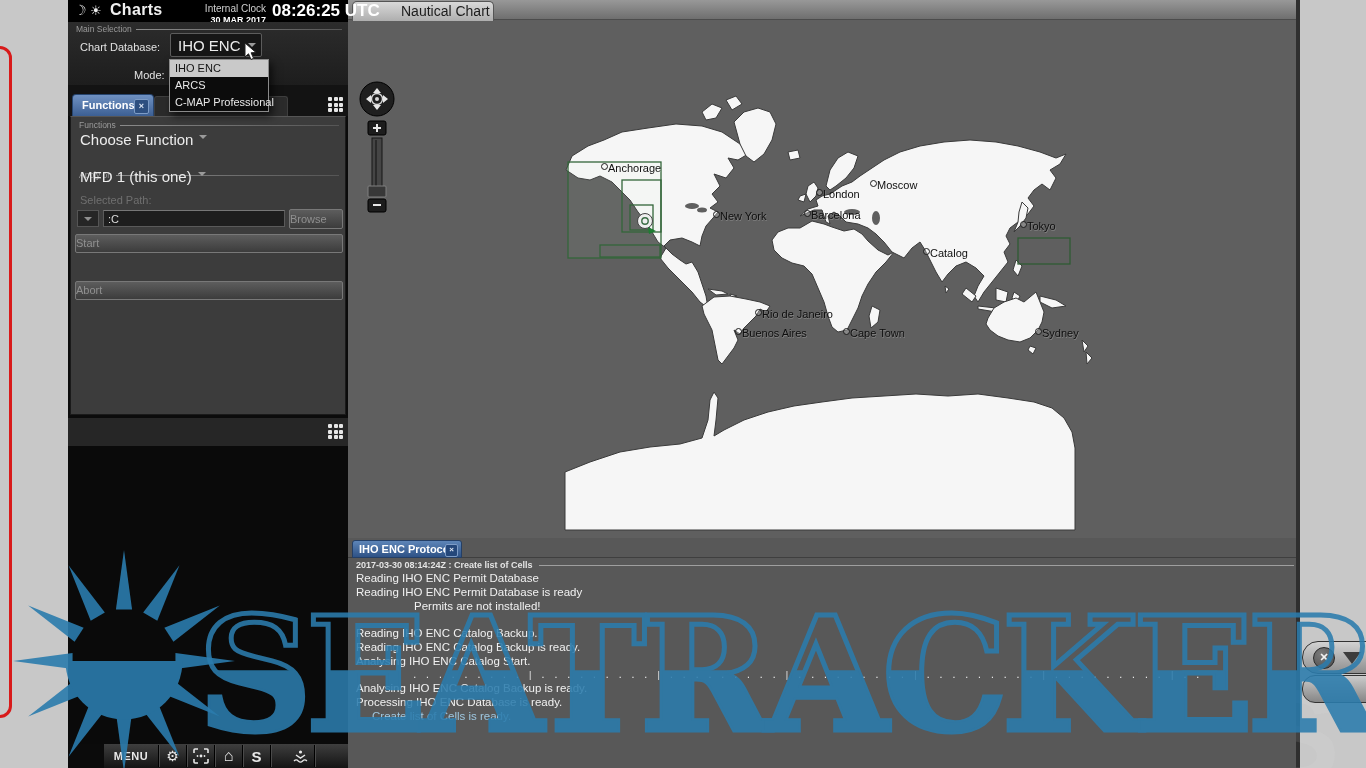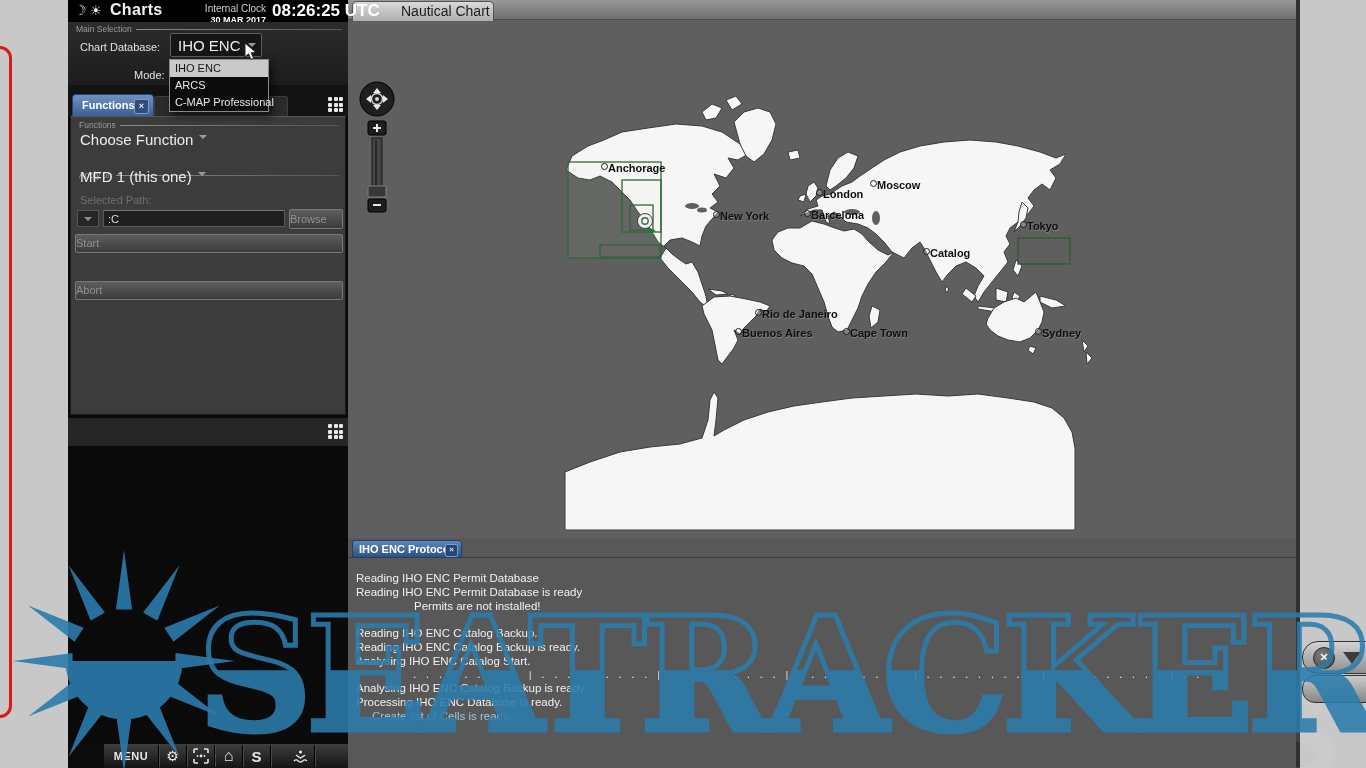--- a/index.html
+++ b/index.html
@@ -76,21 +76,21 @@
   .map{left:348px;top:0;width:948px;height:768px;background:#5f5f5f;}
   .maptabbar{left:348px;top:0;width:948px;height:20px;background:linear-gradient(#989898,#6f6f6f);
              border-bottom:1px solid #4c4c4c;box-sizing:border-box;}
   .tab-naut{left:352px;top:1px;width:92px;height:19px;background:linear-gradient(#d9d9d9,#aeaeae);
             border:1px solid #555;border-bottom:none;border-radius:5px 5px 0 0;color:#1c1c1c;
             font-size:14px;line-height:18px;text-align:left;padding-left:48px;}
 
   .city{z-index:12;}
   .city .dot{position:absolute;left:0;top:0;width:5px;height:5px;border:1.4px solid #1c1c1c;border-radius:50%;
              background:rgba(255,255,255,.25);}
-  .city .nm{position:absolute;left:7px;top:-1px;font-size:11px;font-weight:bold;color:#0e0e0e;white-space:nowrap;
+  .city .nm{position:absolute;left:7px;top:-1px;font-size:11px;font-weight:normal;color:#0e0e0e;white-space:nowrap;
             text-shadow:.5px .5px 0 rgba(255,255,255,.22);}
 
   
   .logpanel{left:348px;top:538px;width:948px;height:230px;background:#585858;z-index:14;}
   .logtabstrip{left:348px;top:538px;width:948px;height:20px;border-bottom:1px solid #3f3f3f;box-sizing:border-box;z-index:15;}
   .tab-log{left:352px;top:540px;width:110px;height:18px;background:linear-gradient(#5d85b8,#2e5286);
            border:1px solid #243f66;border-radius:3px 3px 0 0;color:#fff;font-size:11px;font-weight:bold;
            line-height:17px;padding-left:6px;box-sizing:border-box;z-index:16;}
   .tab-log .x{position:absolute;right:3px;top:3px;width:11px;height:11px;background:#24477a;border:1px solid #7d9cc6;
               border-radius:2px;color:#dfe8f5;font-size:8px;line-height:10px;text-align:center;font-weight:bold;}
@@ -290,20 +290,24 @@
       <span class="dot"></span>
       <span class="nm">Sydney</span>
     </div>
 
   <div class="abs logpanel"></div>
   <div class="abs logtabstrip"></div>
   <div class="abs tab-log">
     <span>IHO ENC Protocol</span>
     <span class="x">×</span>
   </div>
+  <div class="abs loghead">
+    <span class="t">2017-03-30 08:14:24Z : Create list of Cells</span>
+    <span class="rule"></span>
+  </div>
   <div class="abs logbody">
     <div class="ln">Reading IHO ENC Permit Database</div>
     <div class="ln">Reading IHO ENC Permit Database is ready</div>
     <div class="ln ind">Permits are not installed!</div>
     <div class="ln"></div>
     <div class="ln">Reading IHO ENC Catalog Backup.</div>
     <div class="ln">Reading IHO ENC Catalog Backup is ready.</div>
     <div class="ln">Analysing IHO ENC Catalog Start.</div>
     <div class="ln dots">. . . . . . . . . | . . . . . . . . . | . . . . . . . . . | . . . . . . . . . | . . . . . . . . . | . . . . . . . . . | . .</div>
     <div class="ln">Analysing IHO ENC Catalog Backup is ready.</div>

